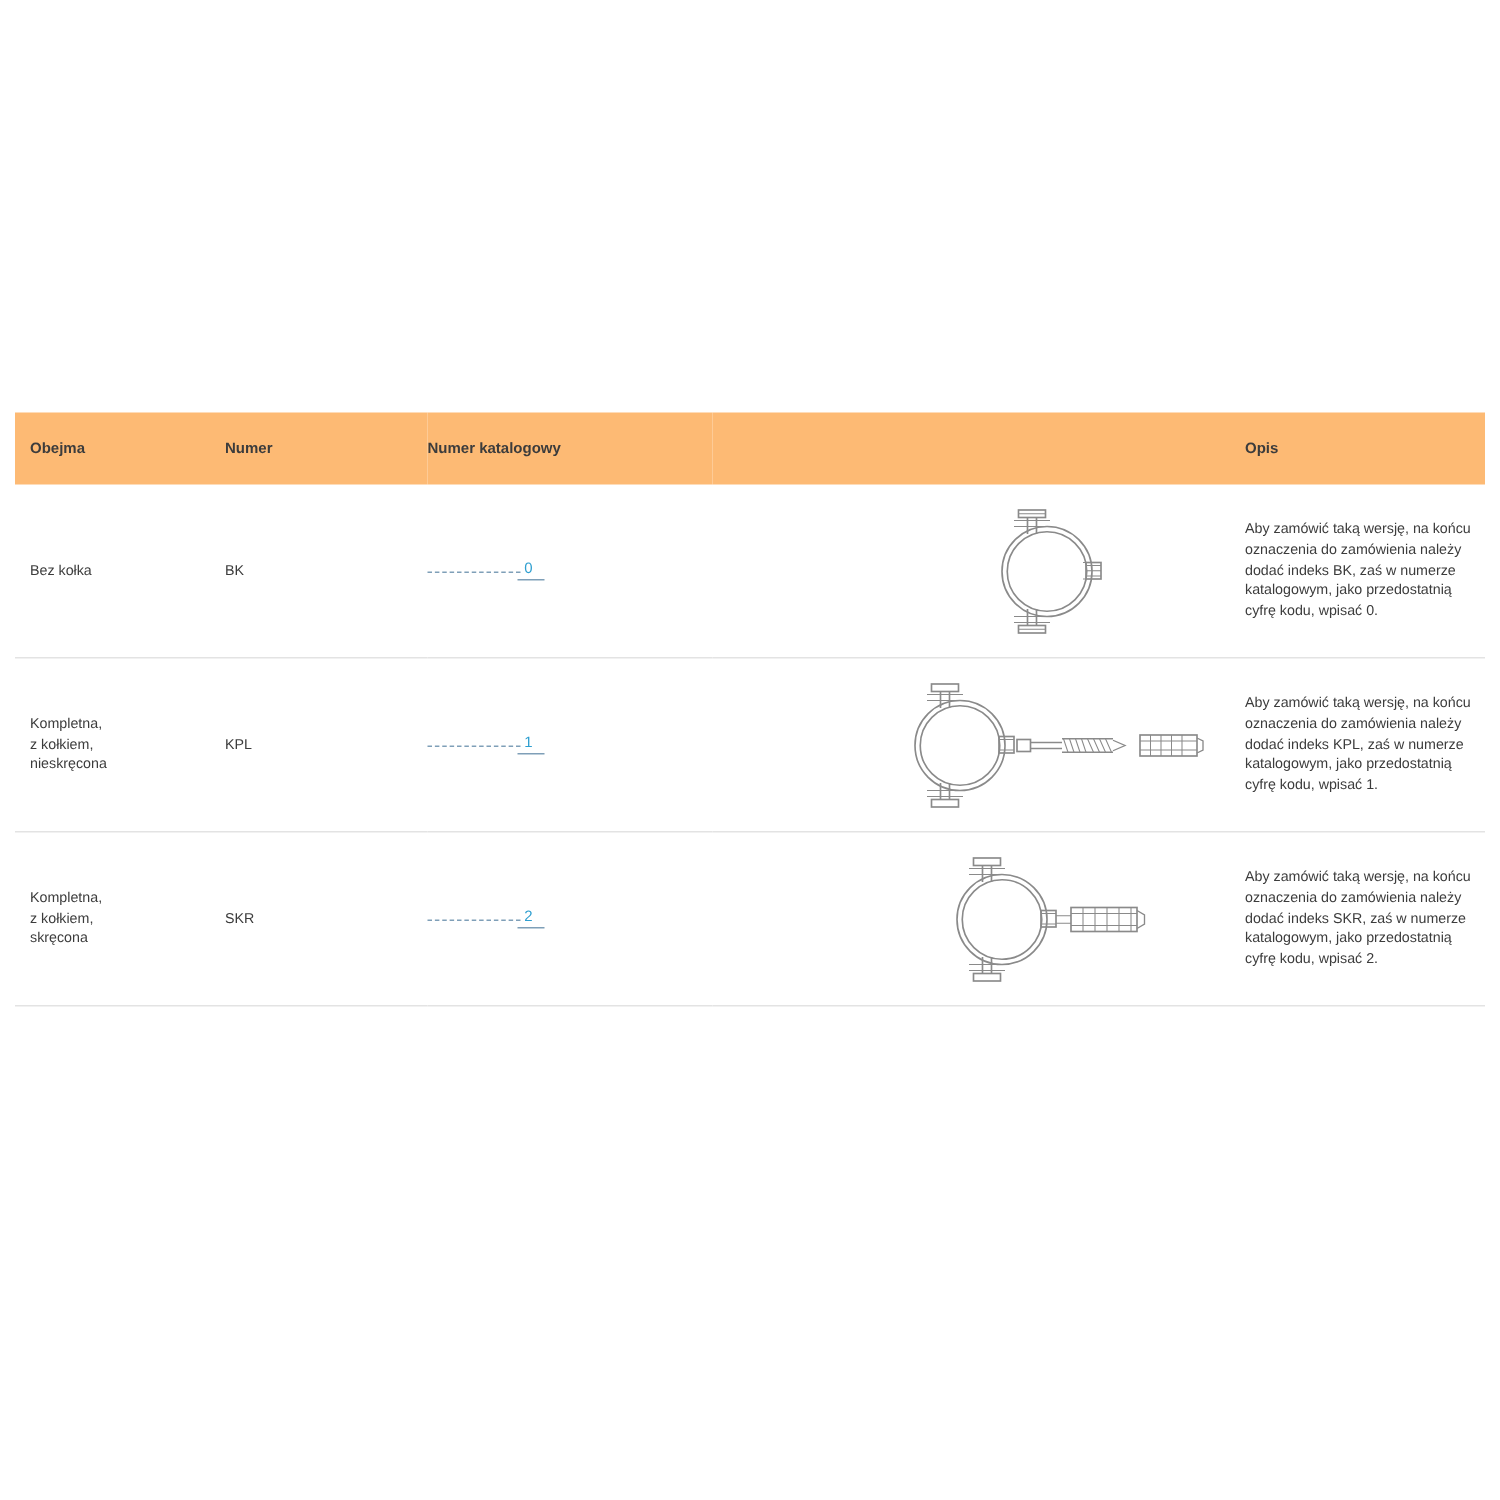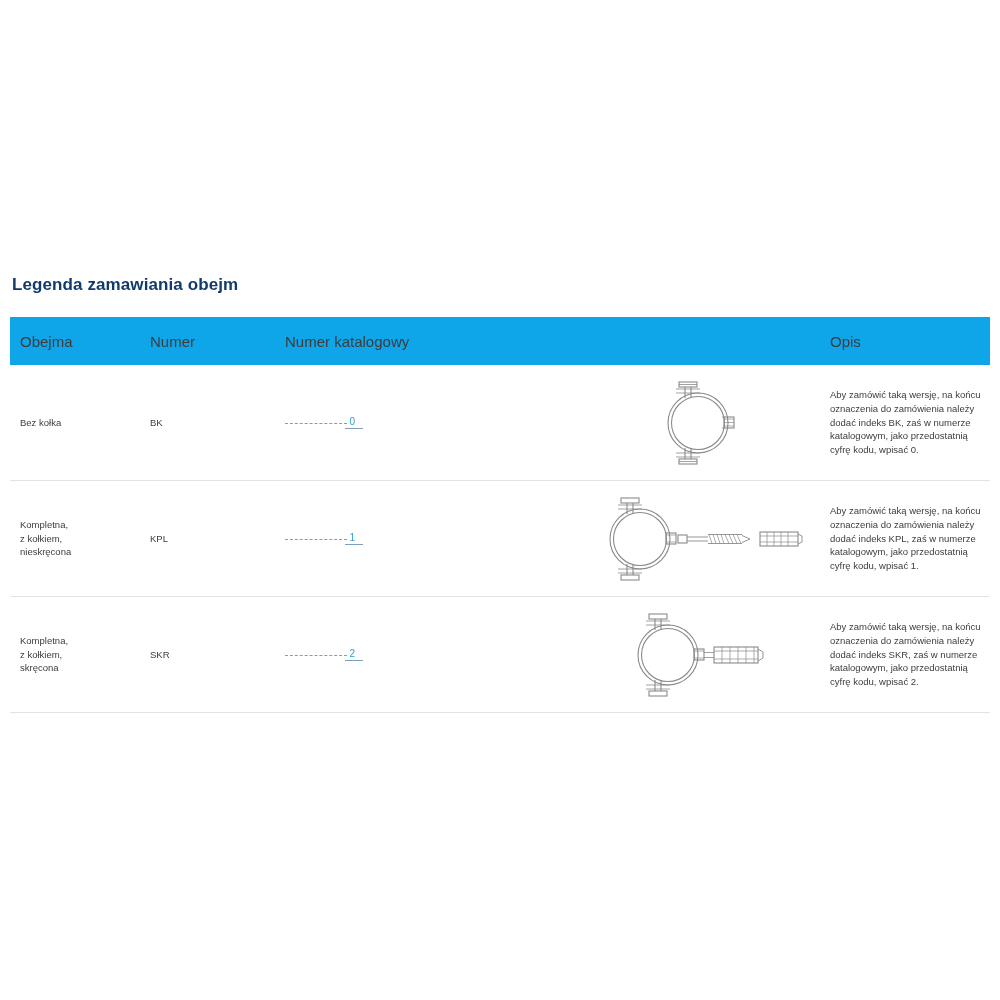--- a/index.html
+++ b/index.html
@@ -33,23 +33,23 @@
     color: #123a6b;
     margin: 0 0 22px 2px;
     letter-spacing: 0.1px;
   }
   table.legend {
     width: 980px;
     border-collapse: collapse;
     table-layout: fixed;
   }
   table.legend thead th {
-    background: #0ea5e9;
-    font-size: 15px;
-    font-weight: normal;
+    background: #fdba74;
+    font-size: 10px;
+    font-weight: bold;
     color: #3c3c3c;
     text-align: left;
     padding: 14px 0 14px 0;
     vertical-align: middle;
     height: 20px;
   }
   table.legend thead th.c1 { padding-left: 10px; }
   table.legend tbody td {
     border-bottom: 1px solid #e3e3e3;
     font-size: 9.5px;
@@ -108,21 +108,20 @@
     justify-content: flex-start;
     padding-left: 90px;
   }
 </style>
 </head>
 <body>
 
 <div class="page">
   <div class="content">
 
-    <h1 class="title">Legenda zamawiania obejm</h1>
 
     <table class="legend">
       <colgroup>
         <col class="col-obejma">
         <col class="col-indeks">
         <col class="col-numer">
         <col class="col-rys">
         <col class="col-opis">
       </colgroup>
       <thead>

